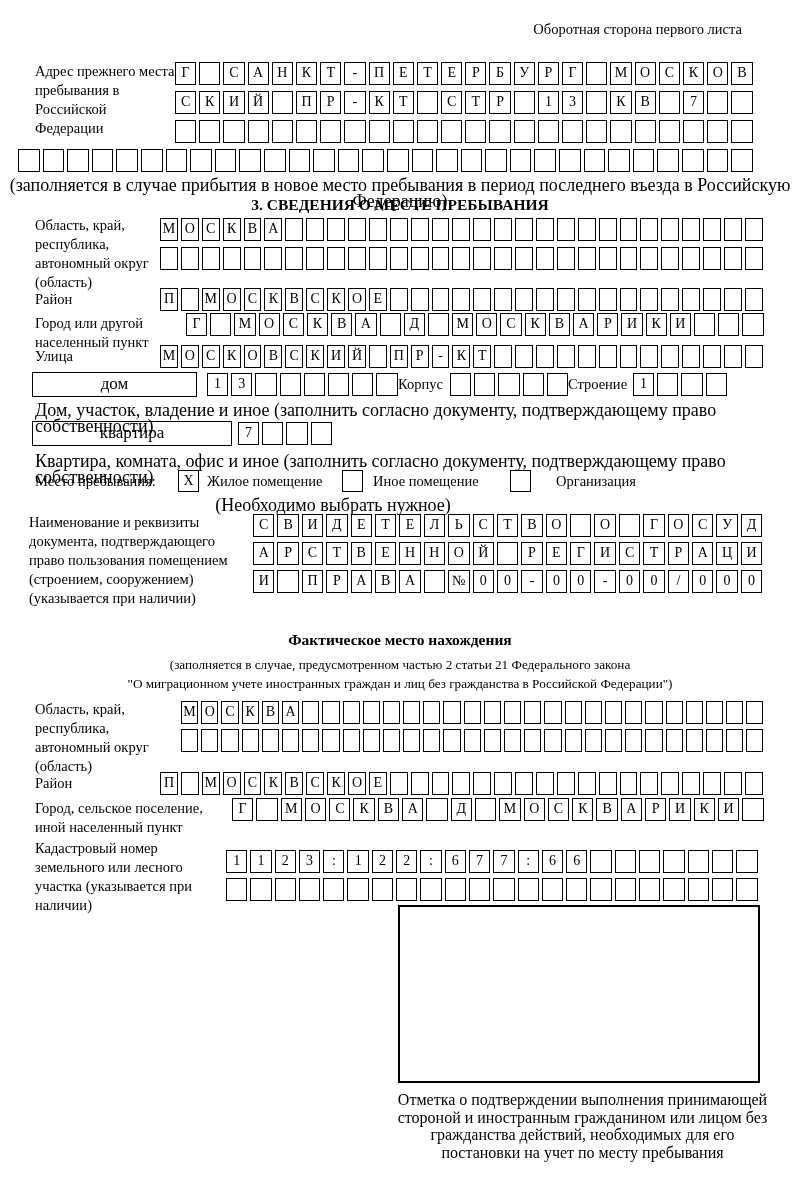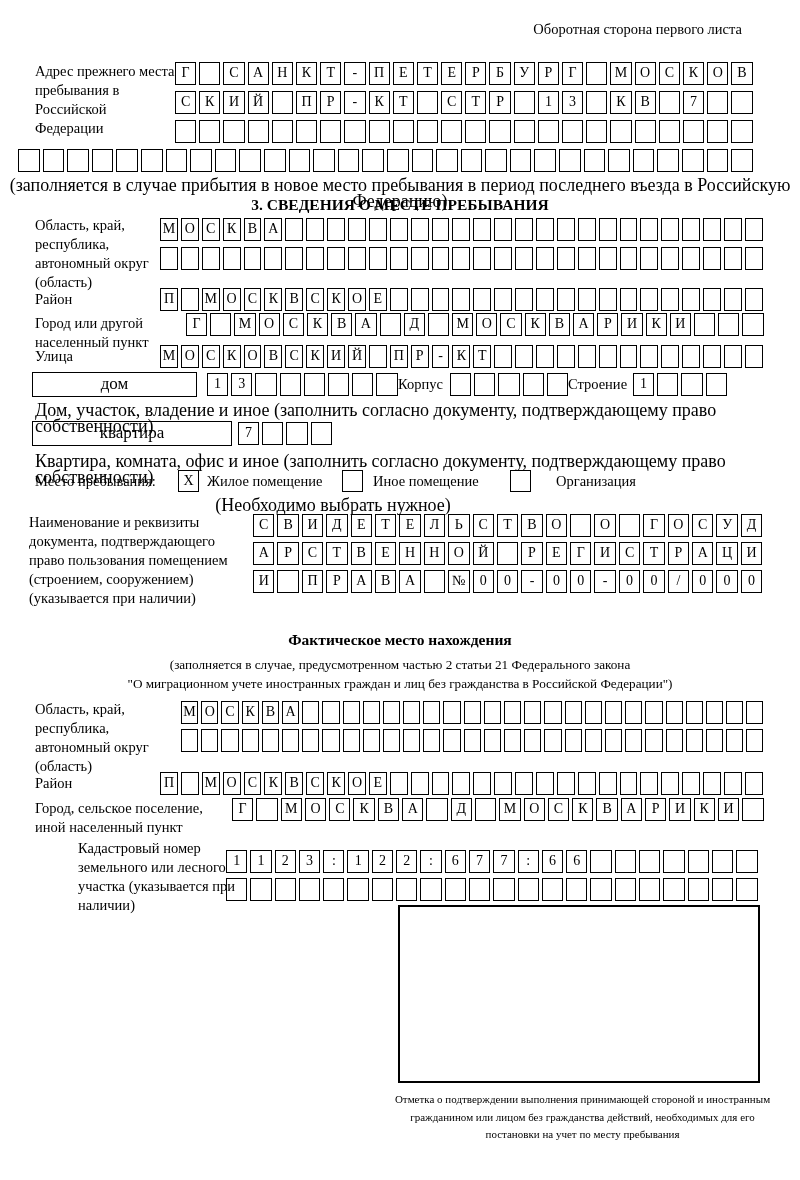--- a/index.html
+++ b/index.html
@@ -541,21 +541,21 @@
       <div class="cell">К</div>
       <div class="cell">В</div>
       <div class="cell">А</div>
       <div class="cell">Р</div>
       <div class="cell">И</div>
       <div class="cell">К</div>
       <div class="cell">И</div>
       <div class="cell"></div>
     </div>
 
-  <div class="abs lbl" style="left:35px; top:839px; width:185px;margin-left:43px;">Кадастровый номер земельного или лесного участка (указывается при наличии)</div>
+  <div class="abs lbl" style="left:35px; top:839px; width:185px;">Кадастровый номер земельного или лесного участка (указывается при наличии)</div>
   <div class="cellrow c22" style="left:226px; top:850px;">
       <div class="cell">1</div>
       <div class="cell">1</div>
       <div class="cell">2</div>
       <div class="cell">3</div>
       <div class="cell">:</div>
       <div class="cell">1</div>
       <div class="cell">2</div>
       <div class="cell">2</div>
       <div class="cell">:</div>
@@ -592,15 +592,15 @@
       <div class="cell"></div>
       <div class="cell"></div>
       <div class="cell"></div>
       <div class="cell"></div>
       <div class="cell"></div>
       <div class="cell"></div>
       <div class="cell"></div>
     </div>
 
   <div class="stamp" style="left:398px; top:905px; width:362px; height:178px;"></div>
-  <div class="abs center" style="left:390px; top:1091px; width:385px; font-size:11px; line-height:17.5px;">Отметка о подтверждении выполнения принимающей стороной и иностранным гражданином или лицом без гражданства действий, необходимых для его постановки на учет по месту пребывания</div>
+  <div class="abs center" style="left:390px; top:1091px; width:385px; font-size:16px; line-height:17.5px;">Отметка о подтверждении выполнения принимающей стороной и иностранным гражданином или лицом без гражданства действий, необходимых для его постановки на учет по месту пребывания</div>
 
 </div>
 
 </body></html>

